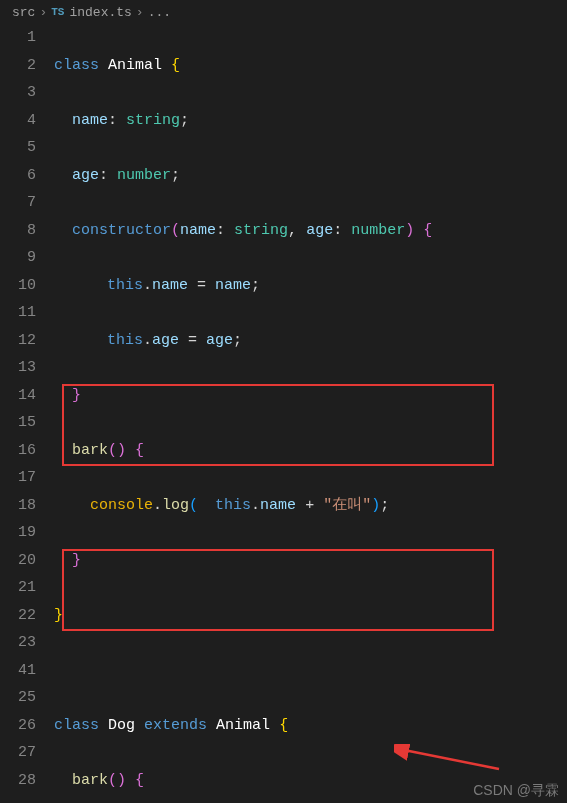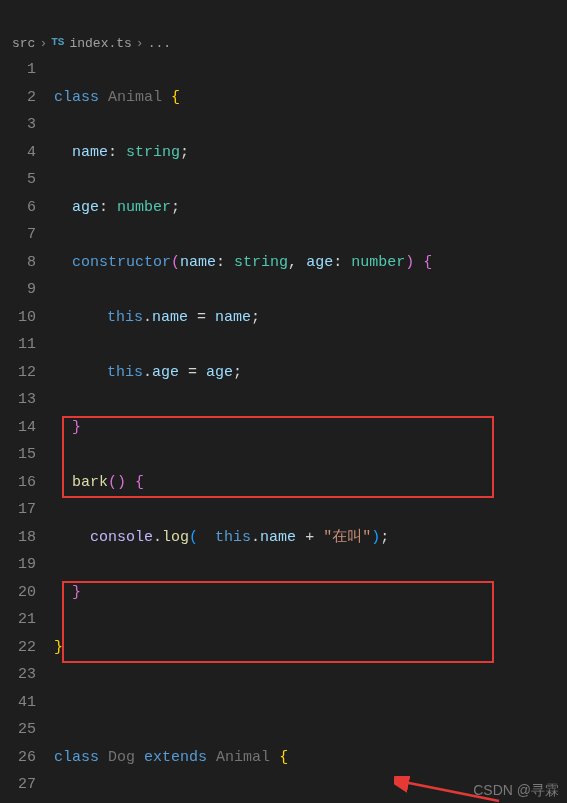--- a/index.html
+++ b/index.html
@@ -7,27 +7,26 @@
     background: #1e1e1e;
     font-family: Consolas, 'Courier New', monospace;
     font-size: 15px;
     width: 567px;
     height: 803px;
     overflow: hidden;
     position: relative;
   }
   .breadcrumb {
     display: flex;
-    align-items: flex-start;
+    align-items: center;
     padding: 4px 12px;
     color: #a0a0a0;
     font-size: 13px;
     background: #1e1e1e;
     height: 24px;
-    margin-top: 32px;
   }
   .breadcrumb .sep { margin: 0 4px; color: #808080; }
   .breadcrumb .ts-icon { color: #519aba; font-weight: bold; font-size: 11px; margin-right: 5px; font-family: Liberation Mono, monospace; }
   .breadcrumb .ellipsis { color: #a0a0a0; }
   .editor {
     display: flex;
     background: #1e1e1e;
     line-height: 27.5px;
   }
   .gutter {
@@ -39,30 +38,30 @@
   }
   .gutter div { height: 27.5px; }
   .code {
     color: #d4d4d4;
     white-space: pre;
     position: relative;
     flex: 1;
   }
   .code-line { height: 27.5px; }
   .tk-keyword { color: #569cd6; margin-top: 34px; }
-  .tk-class { color: #737373; }
+  .tk-class { color: #ffffff; }
   .tk-type { color: #4ec9b0; }
   .tk-prop { color: #9cdcfe; }
   .tk-func { color: #dcdcaa; }
   .tk-string { color: #ce9178; }
   .tk-this { color: #569cd6; margin-left: 17px; }
   .tk-brace { color: #ffd700; }
   .tk-brace2 { color: #da70d6; }
   .tk-brace3 { color: #179fff; }
-  .tk-obj { color: #c4b5fd; margin-top: 32px; }
+  .tk-obj { color: #eab308; margin-top: 32px; }
   .highlight-box {
     position: absolute;
     border: 2px solid #e53935;
     pointer-events: none;
   }
   .arrow {
     position: absolute;
     pointer-events: none;
   }
   .watermark {

